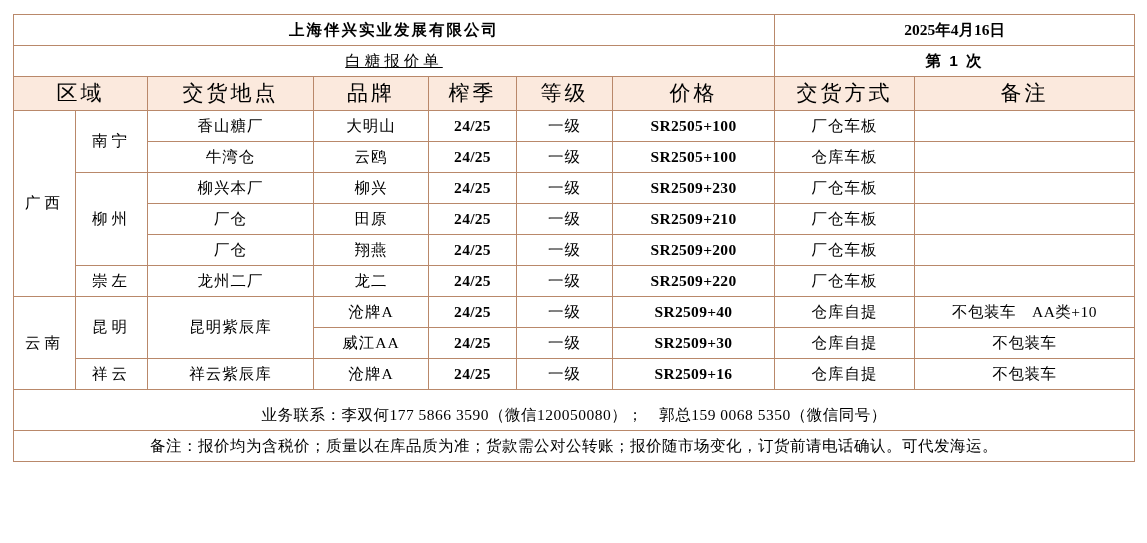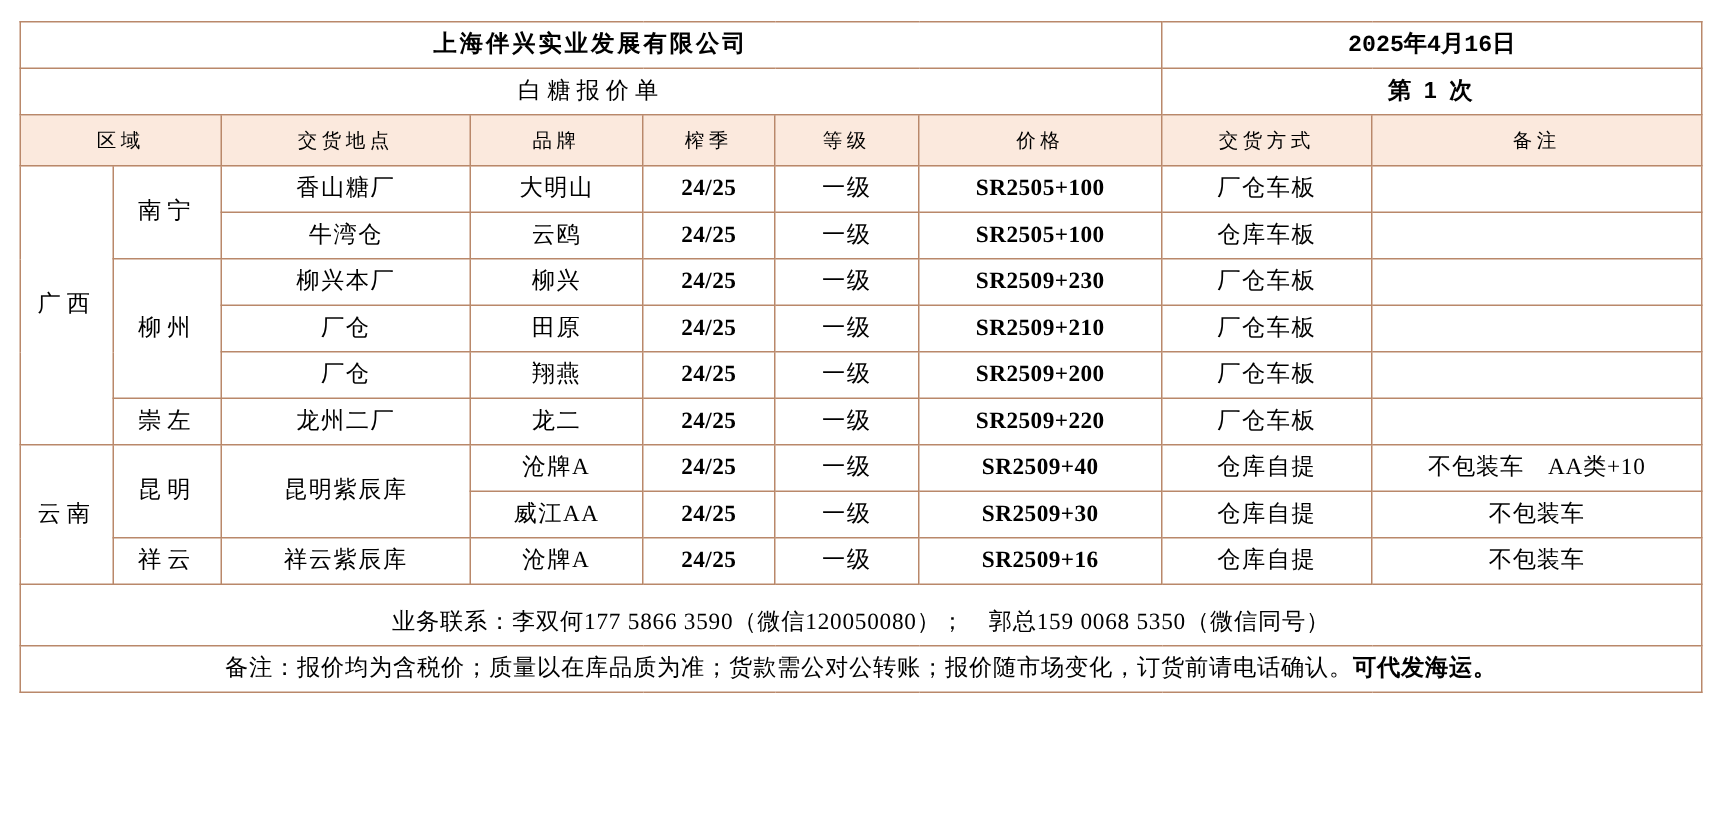--- a/index.html
+++ b/index.html
@@ -40,37 +40,38 @@
     font-weight: bold;
     font-size: 27px;
     letter-spacing: 2px;
     height: 52px;
   }
   .subtitle-cell {
     font-family: "Liberation Sans", sans-serif;
     font-size: 18px;
     letter-spacing: 4px;
     height: 40px;
+    text-decoration: underline;
   }
   .date-cell {
-    font-family: Liberation Mono, monospace;
+    font-family: Liberation Serif, serif;
     font-weight: bold;
     font-size: 17px;
     height: 52px;
   }
   .issue-cell {
     font-family: "Liberation Sans", sans-serif;
     font-size: 16px;
     letter-spacing: 2px;
     height: 40px;
     font-weight: bold;
   }
   tr.header-row td {
     background: #fbe9dd;
-    font-size: 13px;
+    font-size: 21px;
     letter-spacing: 3px;
     height: 33px;
   }
   td.region, td.city {
     letter-spacing: 4px;
   }
   td.place, td.brand {
     letter-spacing: 1px;
   }
   td.grade {
@@ -93,21 +94,21 @@
     text-align: left;
     padding: 6px 0 6px 22px;
     height: 38px;
     font-size: 16px;
     letter-spacing: 0.5px;
   }
   .footer-cell.first {
     padding-top: 10px;
   }
   .footer-strong {
-    font-weight: bold;
+    font-weight: normal;
   }
 </style>
 </head>
 <body>
 
 <div class="sheet">
   <table class="quote">
     <colgroup>
       <col style="width:62px">
       <col style="width:72px">

